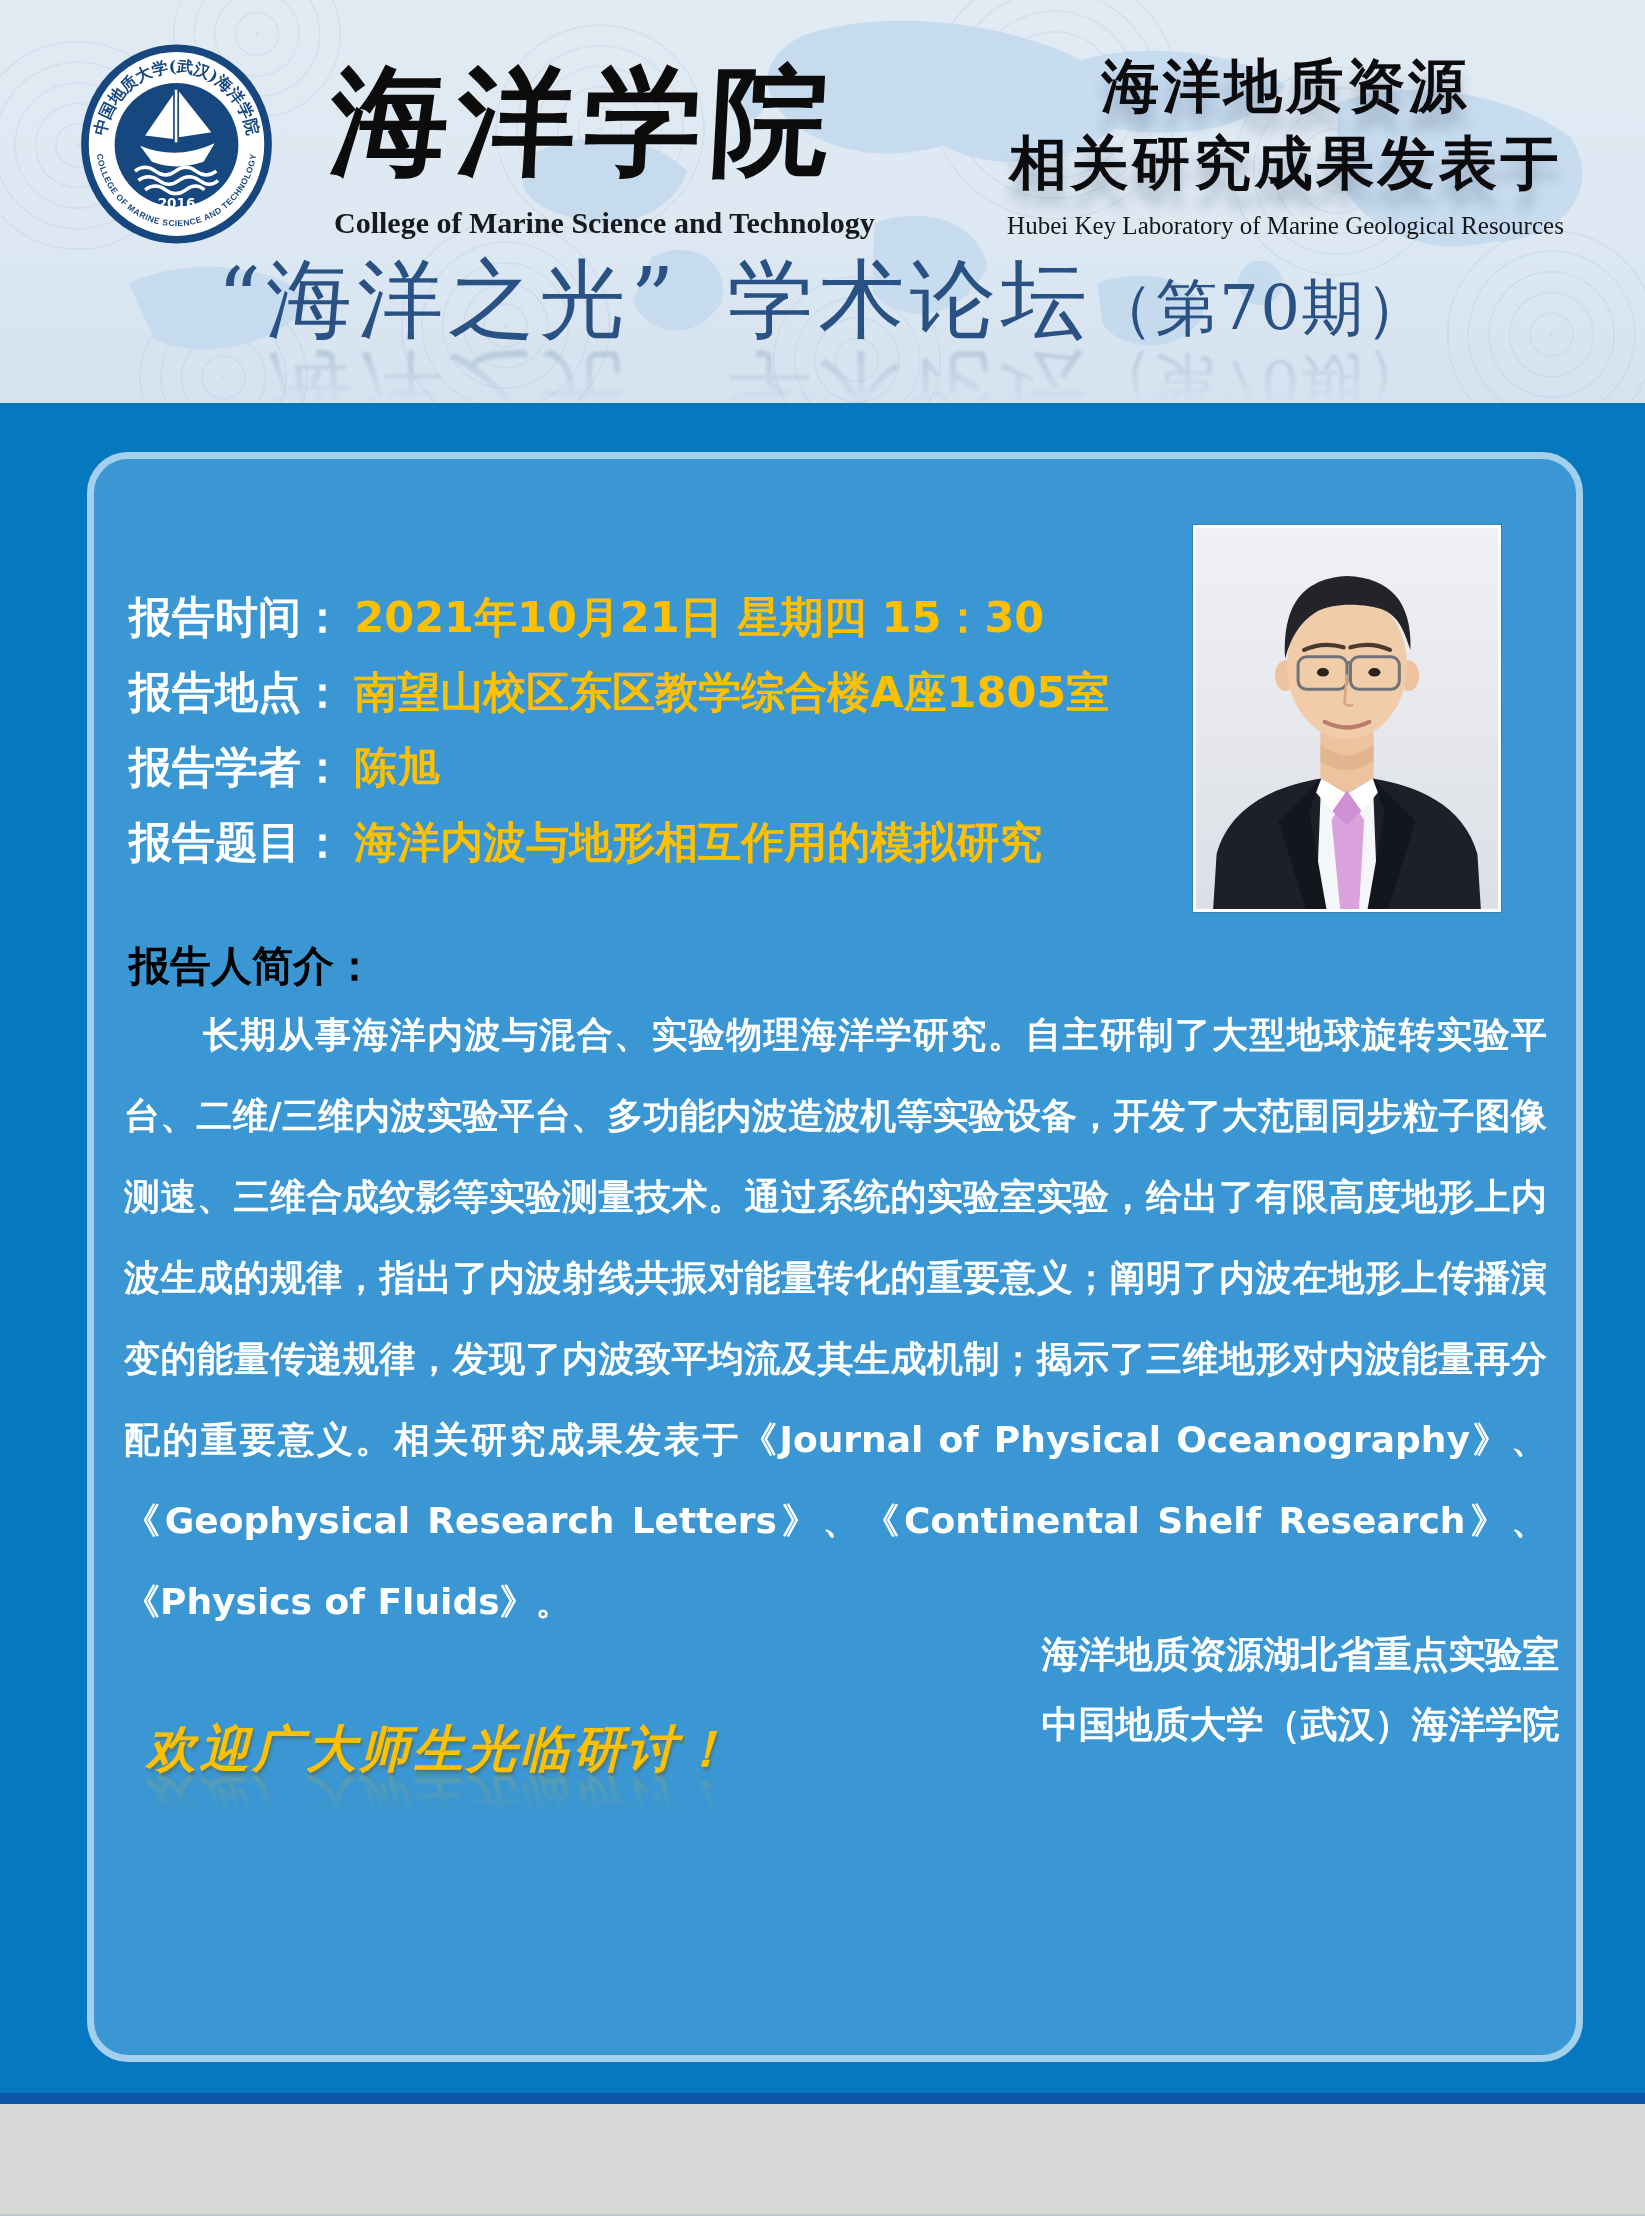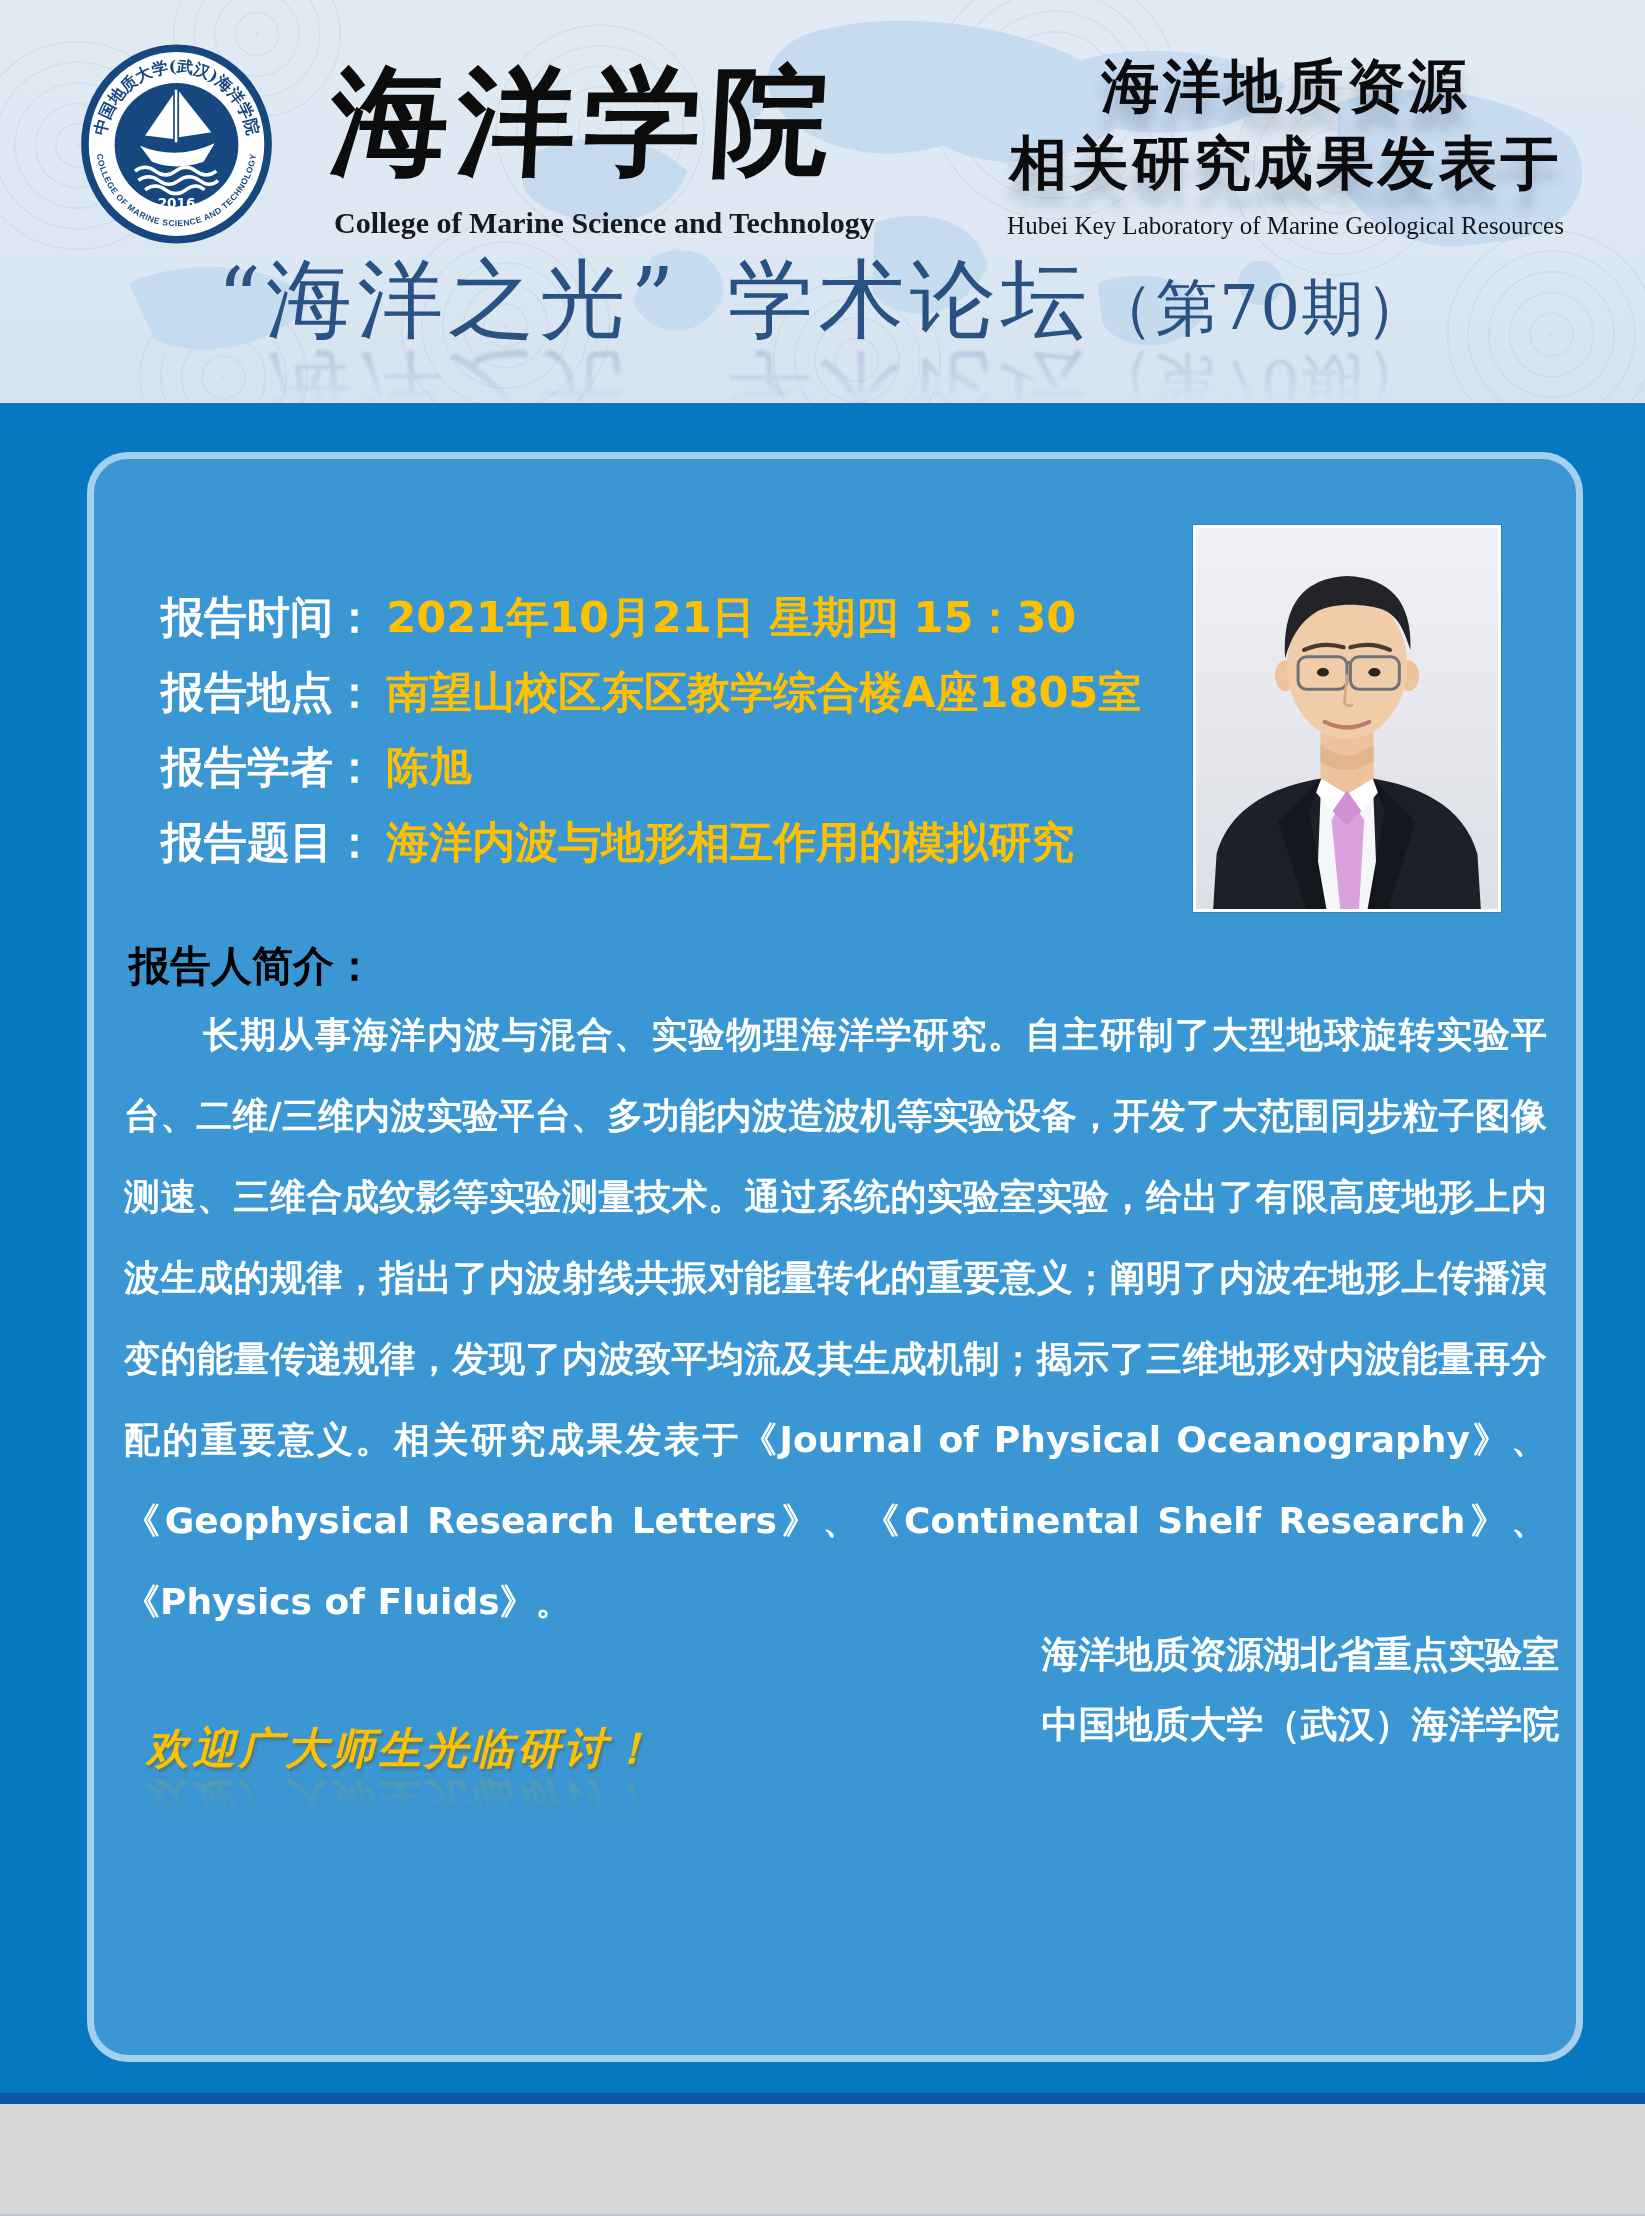--- a/index.html
+++ b/index.html
@@ -32,34 +32,34 @@
   .title-gap{display:inline-block;width:48px;}
   .mirror{transform:scaleY(-1);opacity:.30;filter:blur(1.7px);margin-top:-26px;
     -webkit-mask-image:linear-gradient(to bottom,rgba(0,0,0,0) 30%,rgba(0,0,0,.8) 100%);
     mask-image:linear-gradient(to bottom,rgba(0,0,0,0) 30%,rgba(0,0,0,.8) 100%);}
   
   .main-bg{position:absolute;left:0;top:403px;width:1646px;height:1690px;background:#0678c0;}
   .panel{position:absolute;left:87px;top:452px;width:1496px;height:1610px;box-sizing:border-box;
     background:#3a97d3;border:7.7px solid #a2d0ed;border-radius:41px;}
   
   .info-list{position:absolute;left:129px;top:591px;}
-  .info-row{font-size:43px;font-weight:bold;line-height:53px;margin-bottom:22px;white-space:nowrap;margin-left:32px;}
+  .info-row{font-size:43px;font-weight:bold;line-height:53px;margin-bottom:22px;white-space:nowrap;}
   .info-label{color:#ffffff;}
   .info-value{color:#ffc000;margin-left:10.3px;}
   
   .photo-frame{position:absolute;left:1193px;top:525px;width:302px;height:381px;
     border:3.4px solid #ffffff;box-shadow:0 0 0 0.9px rgba(60,80,100,.35);background:#e9eaee;}
   
   .bio-heading{position:absolute;left:129px;top:939px;font-size:41px;font-weight:bold;color:#000000;}
   .bio-text{position:absolute;left:124px;top:994px;width:1423px;margin:0;
     font-size:36px;line-height:81px;font-weight:bold;color:#ffffff;text-align:justify;text-indent:79px;}
   
   .welcome-block{position:absolute;left:146px;top:1716px;width:840px;}
   .welcome-line{font-family:"DejaVu Serif","Liberation Serif",serif;font-style:italic;font-weight:bold;
-    font-size:43px;line-height:65px;color:#ffc000;letter-spacing:3.4px;white-space:nowrap;
+    font-size:50px;line-height:65px;color:#ffc000;letter-spacing:3.4px;white-space:nowrap;
     text-shadow:1.7px 2.6px 2.6px rgba(100,70,0,.35);}
   .welcome-mirror{margin-top:-13.7px;opacity:.28;filter:blur(1.3px);}
   
   .org-block{position:absolute;left:992px;top:1620px;width:617px;text-align:center;
     color:#ffffff;font-size:37px;font-weight:bold;line-height:70px;white-space:nowrap;}
   
   .footer-navy{position:absolute;left:0;top:2093px;width:1646px;height:11px;background:#0f57a6;}
   .footer-gray{position:absolute;left:0;top:2104px;width:1646px;height:112px;background:#d8d8d6;
     border-bottom:2.6px solid #b9c7d3;box-sizing:border-box;}
 </style>

